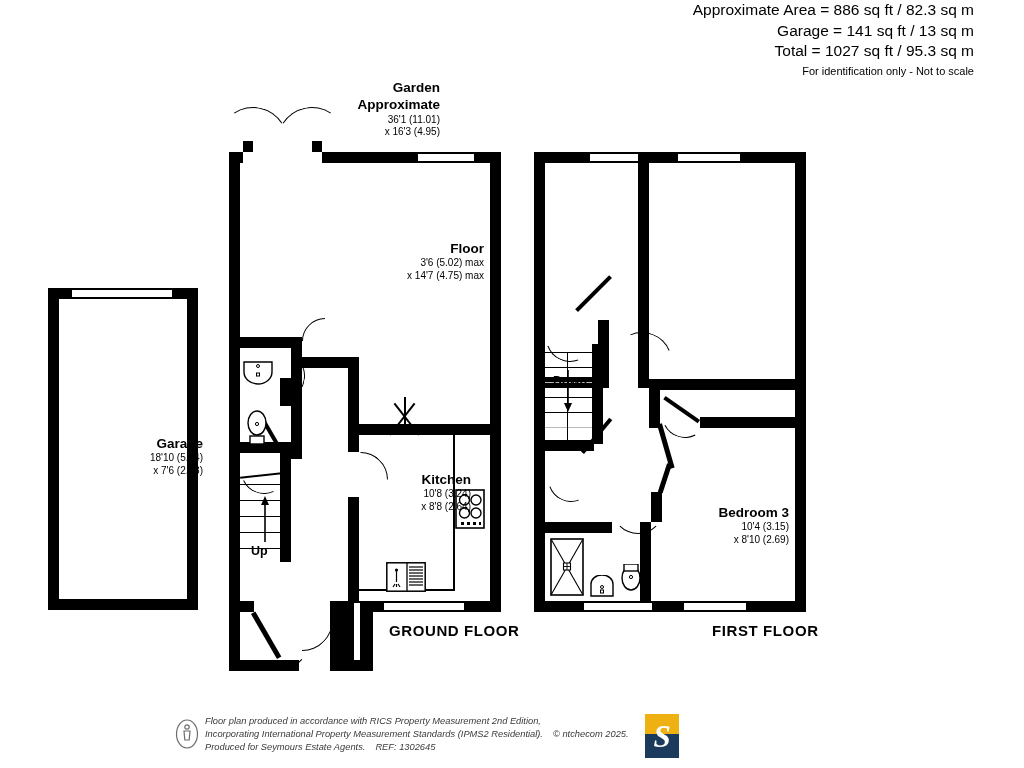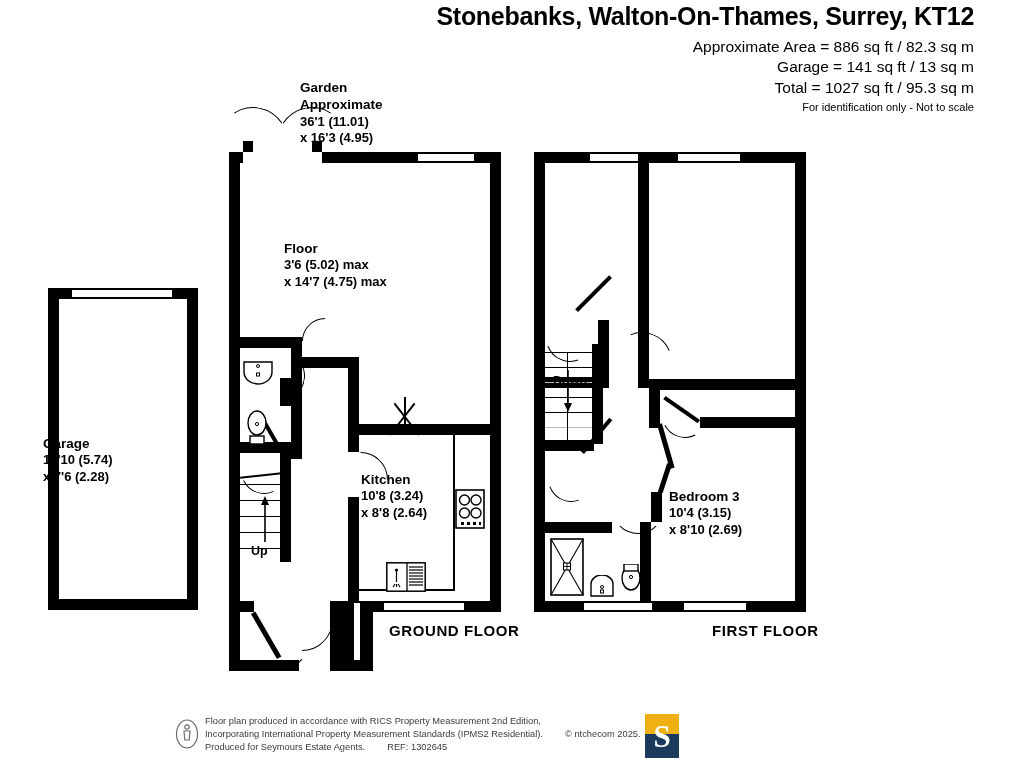--- a/index.html
+++ b/index.html
@@ -65,26 +65,26 @@
   .arc {
     position: absolute;
     border: 1.6px solid #000;
     border-radius: 50%;
     background: transparent;
   }
 
   
   .lbl {
     position: absolute;
-    text-align: left;
+    text-align: right;
     line-height: 1.28;
     white-space: nowrap;
   }
   .lbl .nm { font-size: 13.5px; font-weight: bold; }
-  .lbl .dim { font-size: 13px; font-weight: bold; }
+  .lbl .dim { font-size: 10px; font-weight: normal; }
 
   .floorLabel {
     position: absolute;
     font-size: 15px;
     font-weight: bold;
     letter-spacing: 0.6px;
     white-space: nowrap;
   }
   .stairLabel {
     position: absolute;
@@ -103,31 +103,31 @@
   }
   .stairs .treadL { background: #b9b9b9; }
 
   
   .fix { position: absolute; }
 
   
   .footer {
     position: absolute;
     left: 175px; top: 714px;
-    width: 520px; height: 52px;
+    width: 520px; height: 52px; font-style: italic;
   }
   .footer .ftxt {
     position: absolute;
     left: 30px; top: 1px;
     font-size: 9.3px;
     line-height: 1.42;
     color: #3a3a3a;
     white-space: nowrap;
   }
-  .footer .ftxt span.copy { margin-left: 22px; }
+  .footer .ftxt span.copy { margin-left: 10px; }
   .ricsIcon {
     position: absolute; left: 0; top: 5px;
     width: 24px; height: 30px;
   }
   .logo {
     position: absolute;
     left: 470px; top: 0px;
     width: 34px; height: 44px;
   }
   .logo .top { position: absolute; left:0; top:0; width:34px; height:20px; }
@@ -139,21 +139,20 @@
     font-size: 31px; font-weight: bold; color:#ffffff;
     line-height:1;
   }
 </style>
 </head>
 <body>
 
 <div id="root">
 
   <div class="header">
-    <div class="title">Stonebanks, Walton-On-Thames, Surrey, KT12</div>
     <div class="areaLine">Approximate Area = 886 sq ft / 82.3 sq m</div>
     <div class="areaLine">Garage = 141 sq ft / 13 sq m</div>
     <div class="areaLine">Total = 1027 sq ft / 95.3 sq m</div>
     <div class="discl">For identification only - Not to scale</div>
   </div>
 
   <div class="lbl" style="left:300px; top:79px; width:140px;">
     <div class="nm">Garden</div>
     <div class="nm">Approximate</div>
     <div class="dim">36'1 (11.01)</div>
@@ -397,21 +396,21 @@
       <path d="M1,21 L1,9 A11,9 0 0 1 23,9 L23,21 Z" fill="#fff" stroke="#000" stroke-width="1.4"></path>
       <circle cx="12" cy="12" r="1.5" fill="none" stroke="#000" stroke-width="1"></circle>
       <rect x="10.5" y="15" width="3" height="3" fill="none" stroke="#000" stroke-width="1"></rect>
     </svg>
     <svg class="fix" width="22" height="34" viewBox="0 0 22 34" style="left:86px; top:412px;">
       <ellipse cx="11" cy="14" rx="9" ry="12" fill="#fff" stroke="#000" stroke-width="1.4"></ellipse>
       <circle cx="11" cy="13" r="1.6" fill="none" stroke="#000" stroke-width="1"></circle>
       <rect x="4" y="0" width="14" height="7" fill="#fff" stroke="#000" stroke-width="1.4"></rect>
     </svg>
 
-    <div class="lbl" style="left:135px; top:336px; width:120px;">
+    <div class="lbl" style="left:135px; top:352px; width:120px;">
       <div class="nm">Bedroom 3</div>
       <div class="dim">10'4 (3.15)</div>
       <div class="dim">x 8'10 (2.69)</div>
     </div>
   </div>
 
   <div class="floorLabel" style="left:712px; top:622px;">FIRST FLOOR</div>
 
   <div class="footer">
     <svg class="ricsIcon" viewBox="0 0 24 30">

